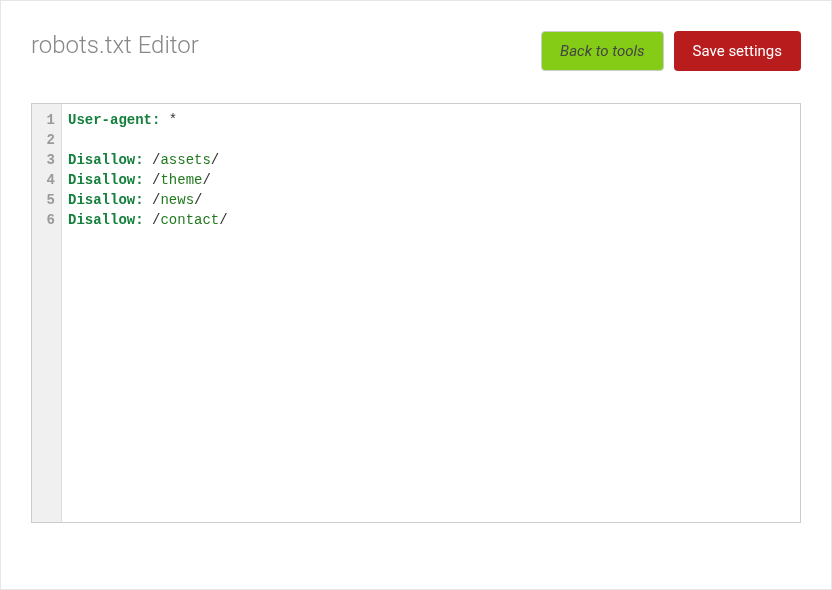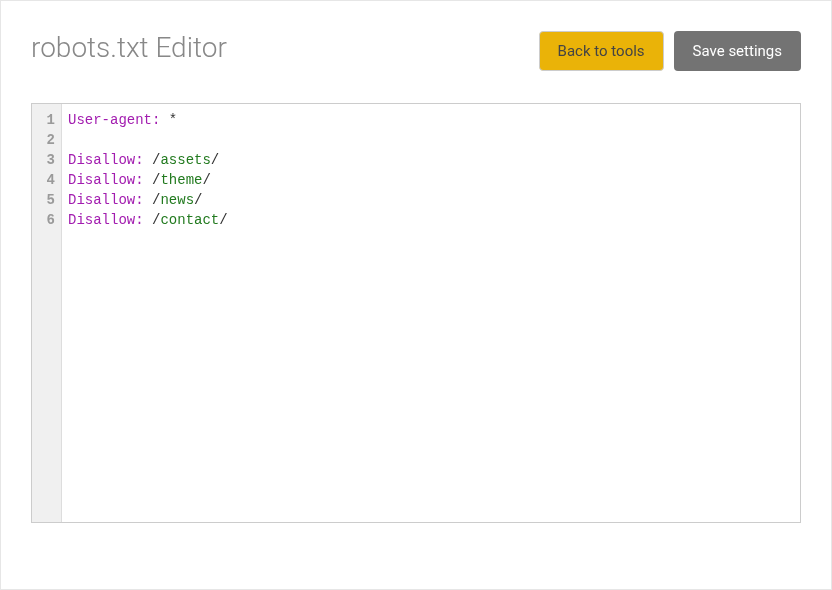--- a/index.html
+++ b/index.html
@@ -17,21 +17,21 @@
     height: 590px;
     padding: 30px;
   }
   .header {
     display: flex;
     align-items: flex-start;
     justify-content: space-between;
     margin-bottom: 32px;
   }
   .title {
-    font-size: 28px;
+    font-size: 24px;
     font-weight: 300;
     color: #888;
     margin: 0;
     line-height: 1.2;
     text-align: center;
   }
   .actions {
     display: flex;
     gap: 10px;
   }
@@ -42,26 +42,27 @@
     height: 40px;
     padding: 0 18px;
     font-size: 15px;
     border-radius: 4px;
     cursor: pointer;
     user-select: none;
     border: 1px solid transparent;
     font-family: inherit;
   }
   .btn-default {
-    background: #eab308;
+    background: #84cc16;
     border-color: #ccc;
     color: #444;
+    font-style: italic;
   }
   .btn-primary {
-    background: #737373;
+    background: #b91c1c;
     color: #fff;
   }
   .editor {
     border: 1px solid #ccc;
     height: 420px;
     display: flex;
     font-family: Consolas, "Courier New", monospace;
     font-size: 14px;
     line-height: 20px;
     overflow: hidden;
@@ -76,21 +77,21 @@
     font-weight: bold;
     min-width: 30px;
   }
   .code {
     padding: 6px 6px;
     white-space: pre;
     color: #333;
     flex: 1;
     overflow: auto;
   }
-  .cm-directive { color: #a21caf; font-weight: normal; }
+  .cm-directive { color: #15803d; font-weight: bold; }
   .cm-path { color: #227a1f; margin-top: 40px; }
   .cm-punct { color: #333; }
 </style>
 </head>
 <body>
 
 <div class="panel">
   <div class="header">
     <h1 class="title">robots.txt Editor</h1>
     <div class="actions">

